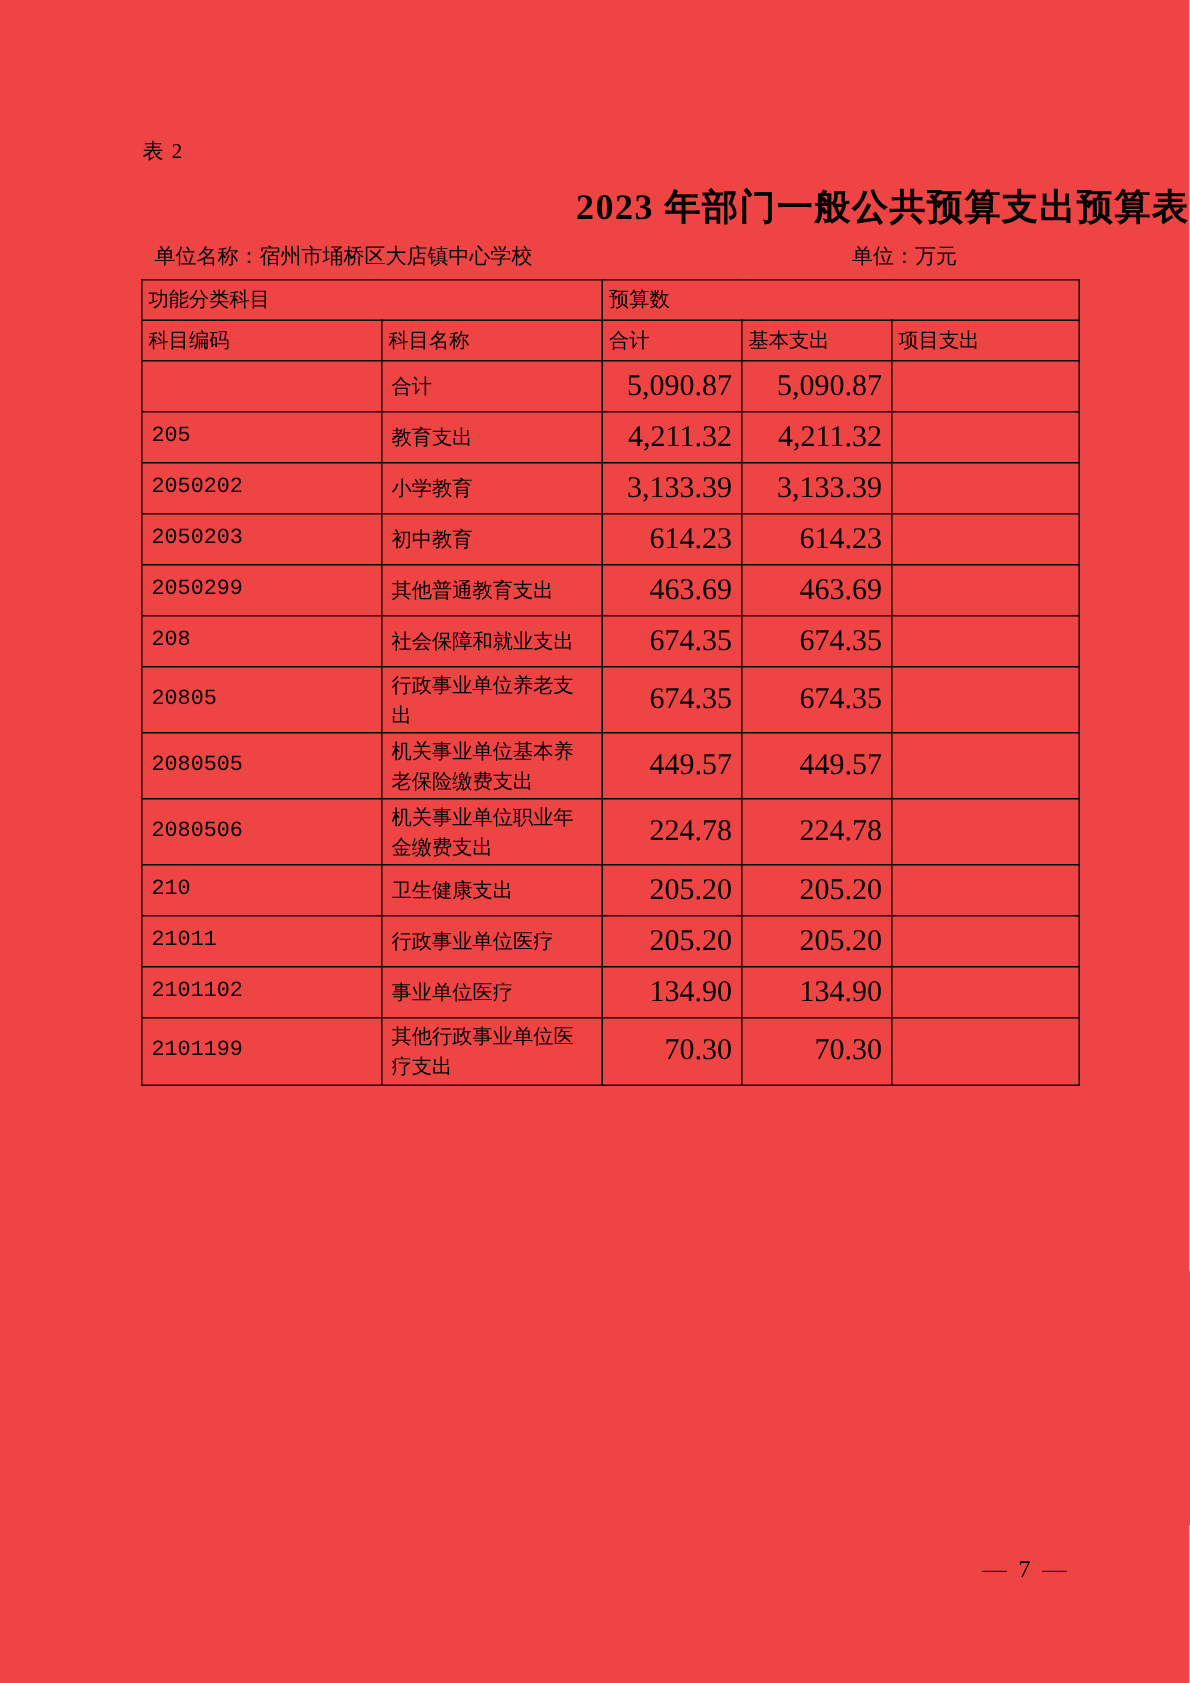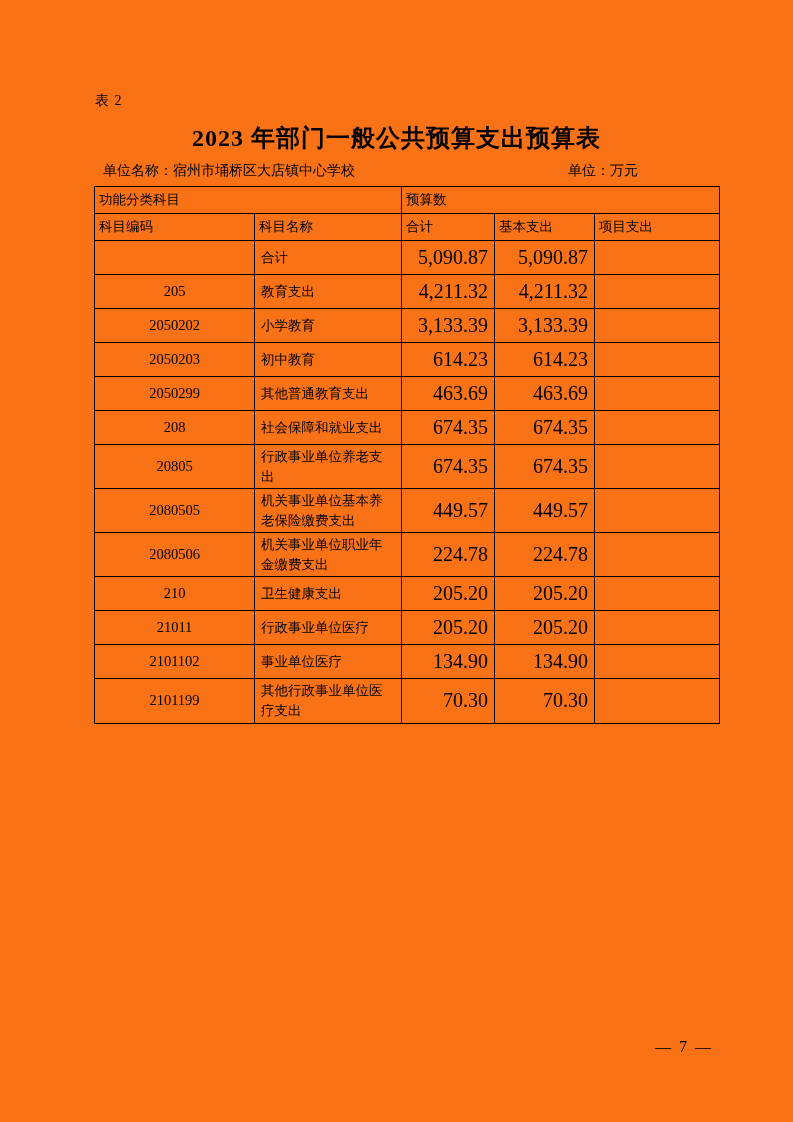--- a/index.html
+++ b/index.html
@@ -7,35 +7,35 @@
   body {
     width: 793px;
     height: 1122px;
     position: relative;
     font-family: "Liberation Serif", "DejaVu Serif", serif;
     color: #000000;
   }
   .page {
     position: absolute;
     inset: 0;
-    background: #f97316;
+    background: #ef4444;
   }
   .table-label {
     position: absolute;
     left: 95px;
     top: 92px;
     font-size: 14px;
     letter-spacing: 1px;
   }
   .doc-title {
     position: absolute;
     left: 0;
     top: 122px;
     width: 100%;
-    text-align: center;
+    text-align: right;
     font-size: 24px;
     font-weight: bold;
     letter-spacing: 1px;
   }
   .meta-row {
     position: absolute;
     left: 95px;
     top: 162px;
     width: 625px;
     display: flex;
@@ -61,21 +61,21 @@
   }
   table.budget th {
     text-align: left;
     height: 27px;
     padding: 2px 4px;
   }
   table.budget td {
     height: 25px;
     padding: 2px 6px;
   }
-  td.cell-code { text-align: center; padding-left: 9px; font-size: 14.5px; }
+  td.cell-code { text-align: left; padding-left: 9px; font-size: 14.5px; font-family: Liberation Mono, monospace; }
   td.cell-name { text-align: left; padding-left: 8px; }
   td.cell-num  { text-align: right; padding-right: 16px; font-size: 20px; }
   td.cell-project { }
   tr.total-row td { height: 28px; }
   .page-number {
     position: absolute;
     top: 1038px;
     right: 80px;
     font-size: 16px;
     letter-spacing: 2px;

